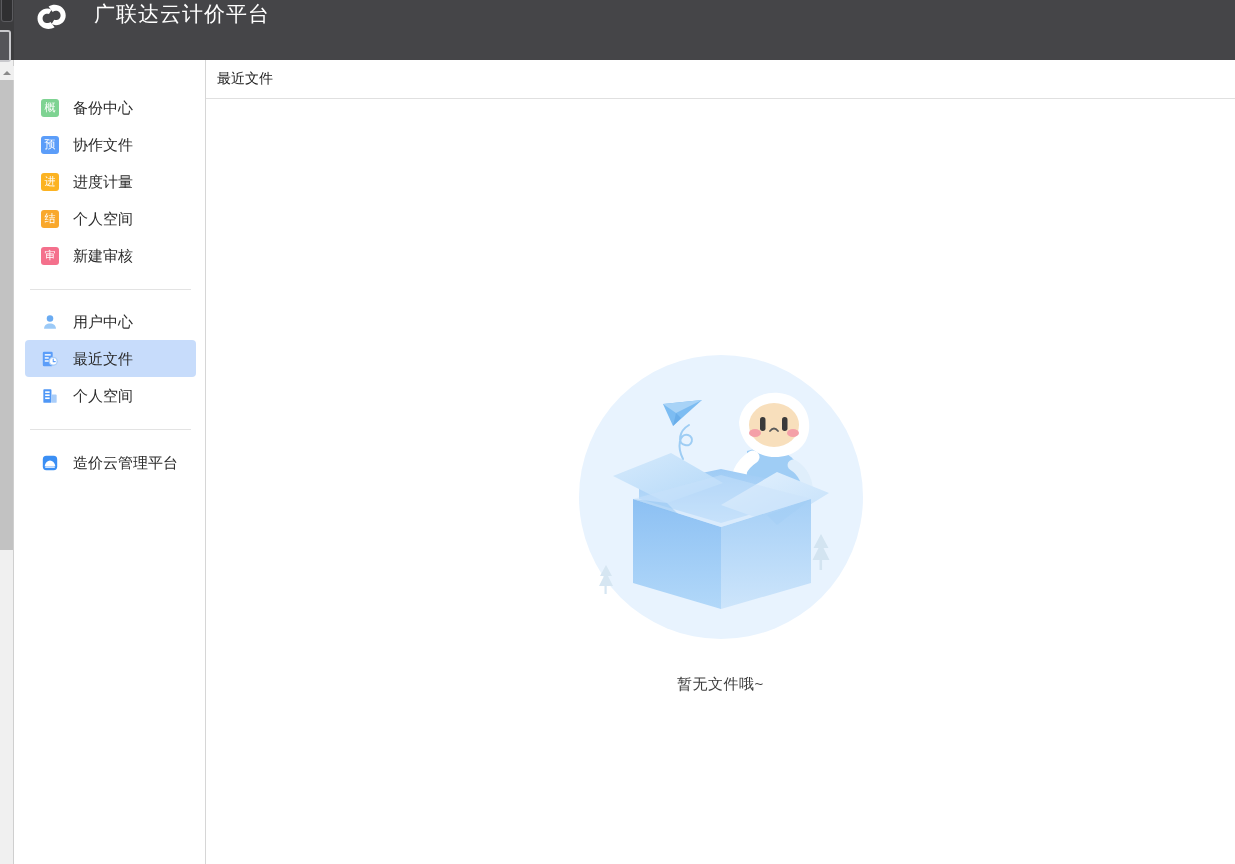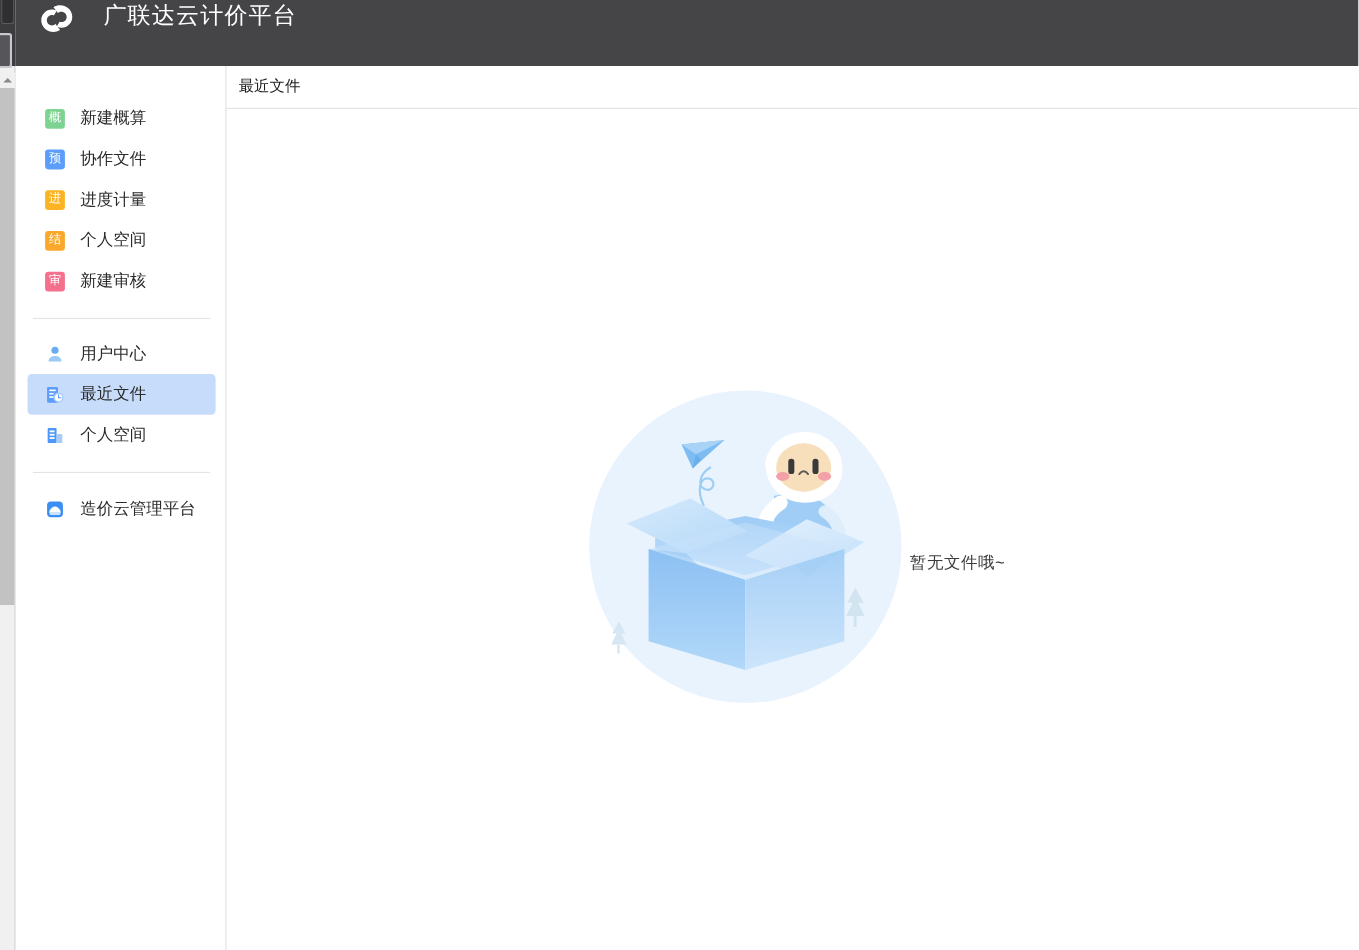--- a/index.html
+++ b/index.html
@@ -206,21 +206,21 @@
     position: relative;
     height: 765px;
   }
 
   .empty-state {
     position: absolute;
     left: 50%;
     top: 248px;
     transform: translateX(-50%);
     display: flex;
-    flex-direction: row;
+    flex-direction: column;
     align-items: center;
   }
   .empty-illustration {
     width: 300px;
     height: 300px;
   }
   .empty-text {
     margin-top: 28px;
     font-size: 15px;
     color: #3c3c3c;
@@ -252,21 +252,21 @@
   </div>
 
   <div class="sidebar">
 
     <div class="nav-group nav-group-1">
 
       <div class="nav-item">
         <span class="nav-icon">
           <span class="sq-icon" style="background:#7ed392">概</span>
         </span>
-        <span class="nav-label">新建概算</span>
+        <span class="nav-label">备份中心</span>
       </div>
 
       <div class="nav-item">
         <span class="nav-icon">
           <span class="sq-icon" style="background:#5b9df9">预</span>
         </span>
         <span class="nav-label">协作文件</span>
       </div>
 
       <div class="nav-item">

